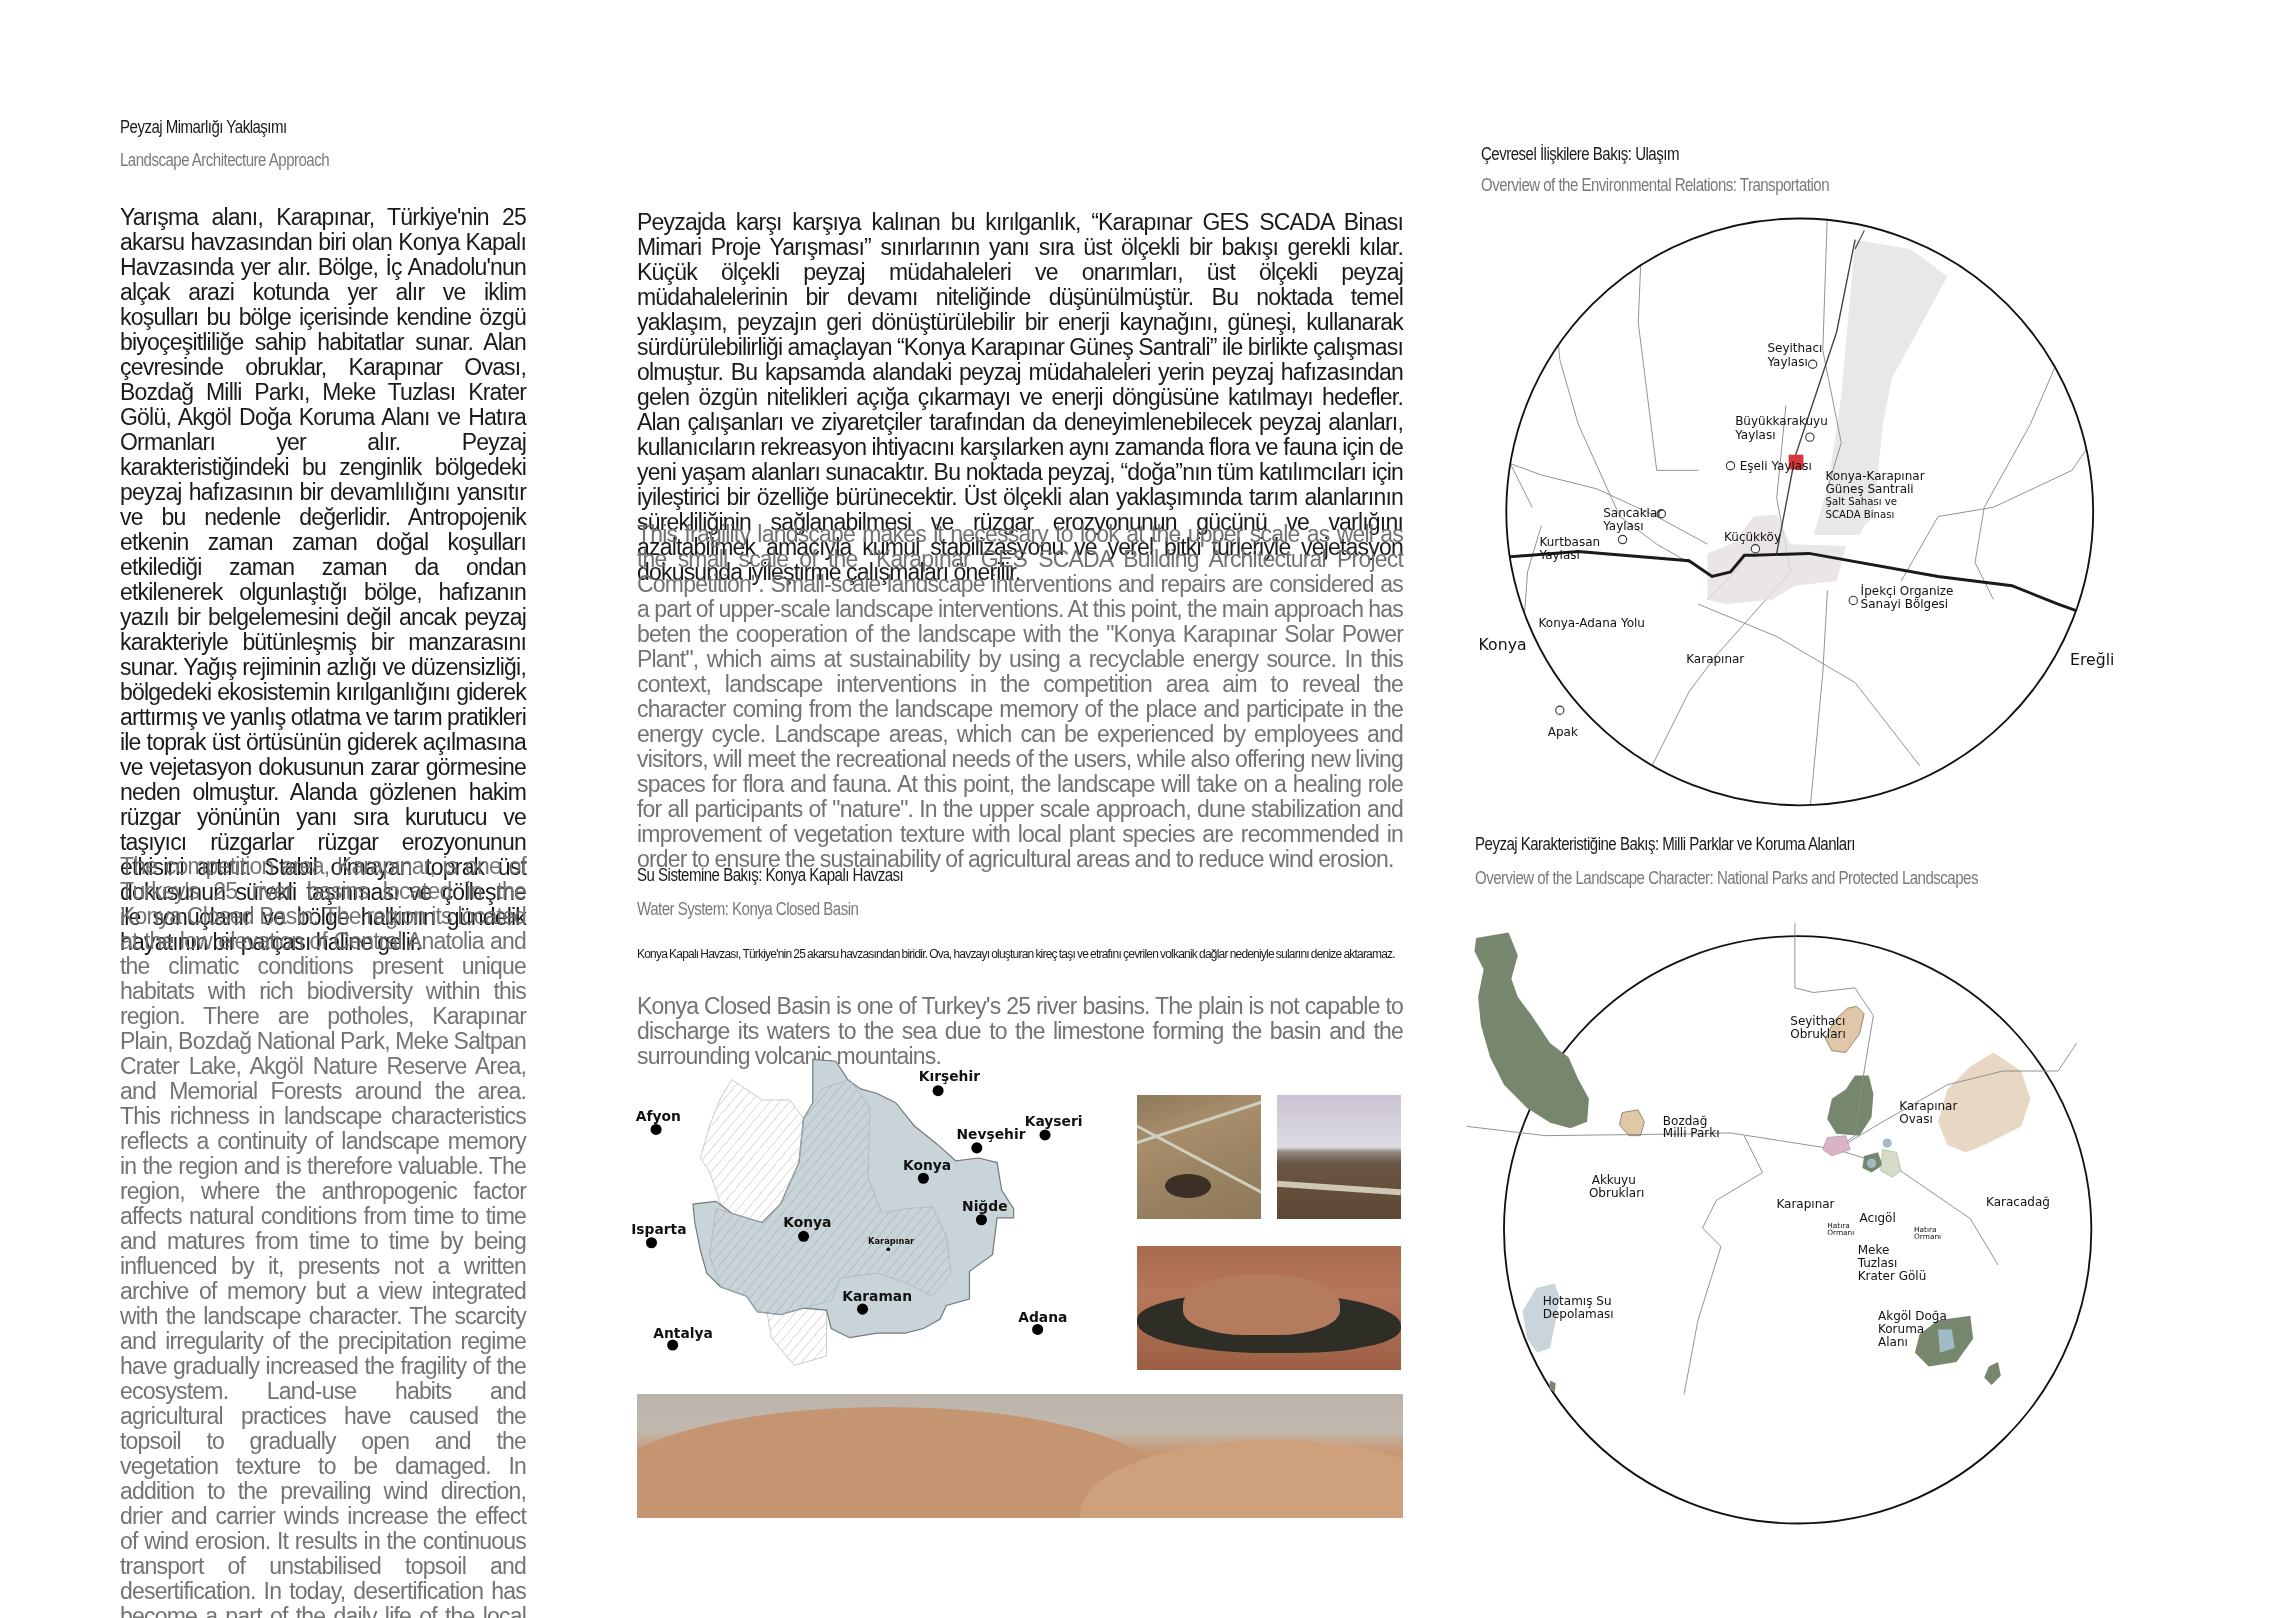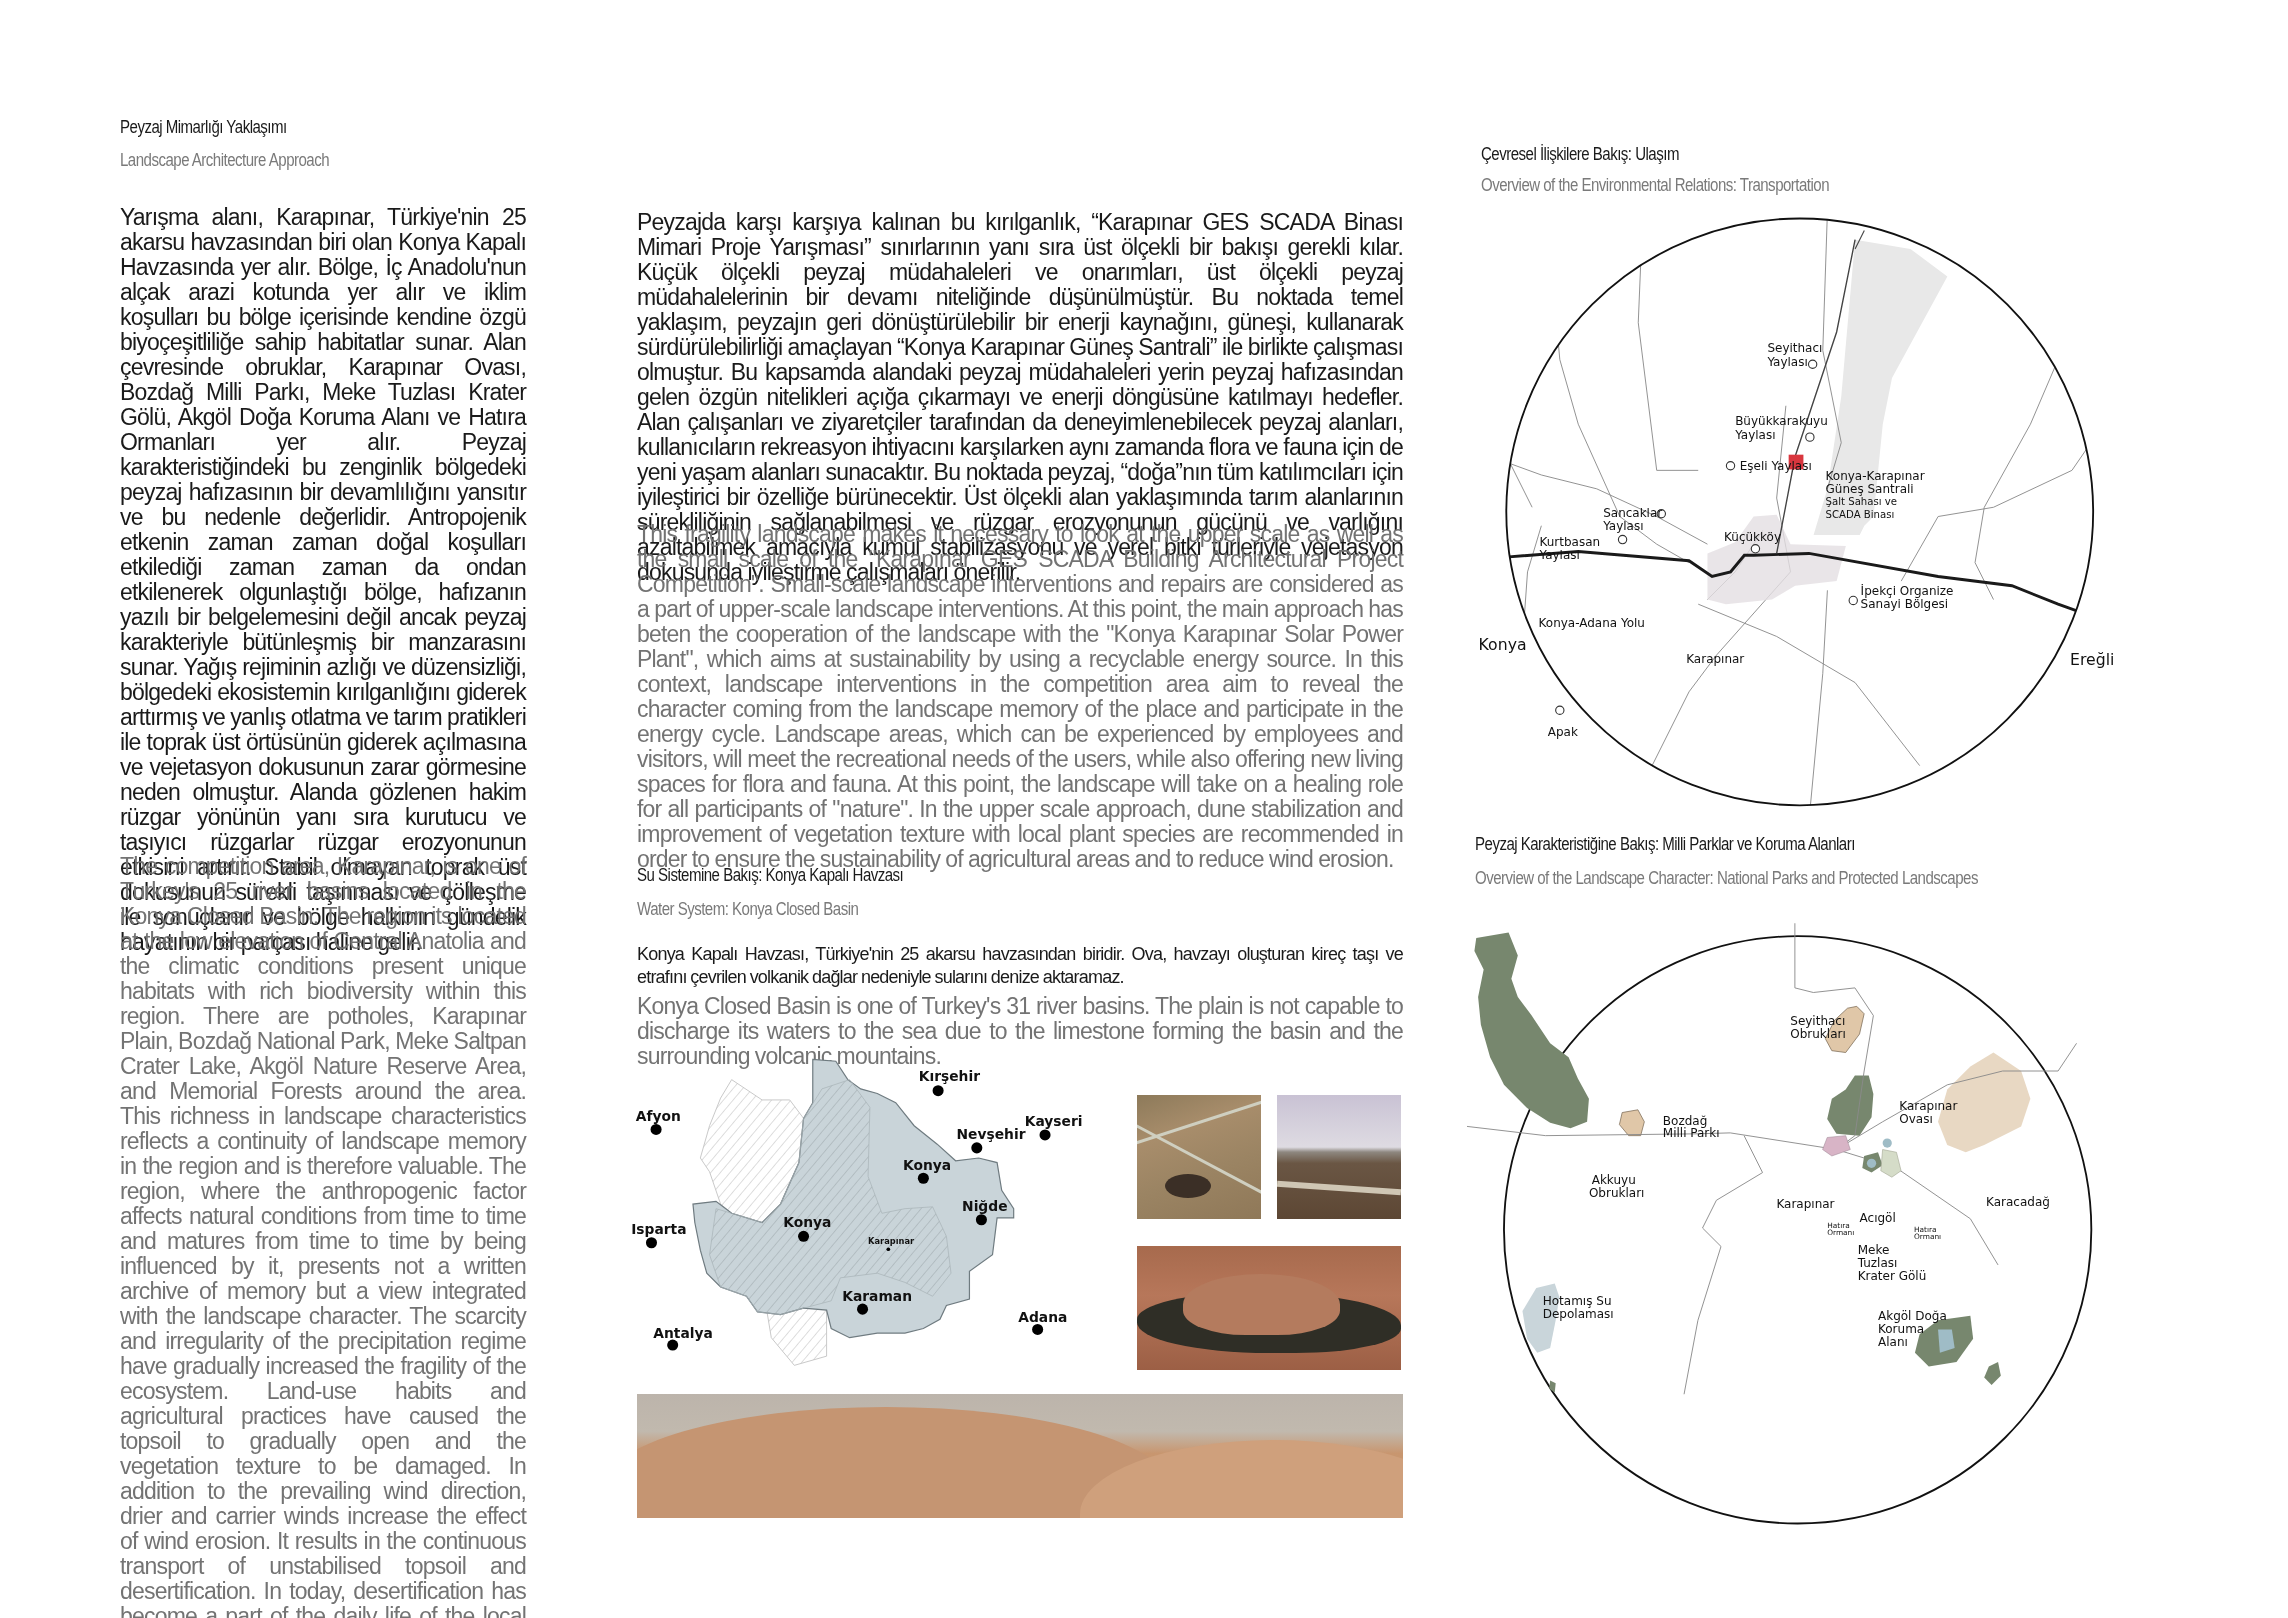--- a/index.html
+++ b/index.html
@@ -23,22 +23,22 @@
 <div class="abs h-tr" style="left:120px;top:117px;">Peyzaj Mimarlığı Yaklaşımı</div>
 <div class="abs h-en" style="left:120px;top:150px;">Landscape Architecture Approach</div>
 <p class="abs p-tr narrow" style="left:120px;top:205px;width:406px;">Yarışma alanı, Karapınar, Türkiye'nin 25 akarsu havzasından biri olan Konya Kapalı Havzasında yer alır. Bölge, İç Anadolu'nun alçak arazi kotunda yer alır ve iklim koşulları bu bölge içerisinde kendine özgü biyoçeşitliliğe sahip habitatlar sunar. Alan çevresinde obruklar, Karapınar Ovası, Bozdağ Milli Parkı, Meke Tuzlası Krater Gölü, Akgöl Doğa Koruma Alanı ve Hatıra Ormanları yer alır. Peyzaj karakteristiğindeki bu zenginlik bölgedeki peyzaj hafızasının bir devamlılığını yansıtır ve bu nedenle değerlidir. Antropojenik etkenin zaman zaman doğal koşulları etkilediği zaman zaman da ondan etkilenerek olgunlaştığı bölge, hafızanın yazılı bir belgelemesini değil ancak peyzaj karakteriyle bütünleşmiş bir manzarasını sunar. Yağış rejiminin azlığı ve düzensizliği, bölgedeki ekosistemin kırılganlığını giderek arttırmış ve yanlış otlatma ve tarım pratikleri ile  toprak üst örtüsünün giderek açılmasına ve vejetasyon dokusunun zarar görmesine neden olmuştur. Alanda gözlenen hakim rüzgar yönünün yanı sıra kurutucu ve taşıyıcı rüzgarlar rüzgar erozyonunun etkisini artırır. Stabil olmayan toprak üst dokusunun sürekli taşınması ve çölleşme ile sonuçlanır ve bölge halkının gündelik hayatının bir parçası haline gelir.</p>
 <p class="abs p-en narrow" style="left:120px;top:854px;width:406px;">The competition area, Karapınar, is one of Turkey's 25 river basins located in the Konya Closed Basin. The region its located at the low elevation of Central Anatolia and the climatic conditions present unique habitats with rich biodiversity within this region. There are potholes, Karapınar Plain, Bozdağ National Park, Meke Saltpan Crater Lake, Akgöl Nature Reserve Area, and Memorial Forests around the area. This richness in landscape characteristics reflects a continuity of landscape memory in the region and is therefore valuable. The region, where the anthropogenic factor affects natural conditions from time to time and matures from time to time by being influenced by it, presents not a written archive of memory but a view integrated with the landscape character. The scarcity and irregularity of the precipitation regime have gradually increased the fragility of the ecosystem. Land-use habits and agricultural practices have caused the topsoil to gradually open and the vegetation texture to be damaged. In addition to the prevailing wind direction, drier and carrier winds increase the effect of wind erosion. It results in the continuous transport of unstabilised topsoil and desertification. In today, desertification has become a part of the daily life of the local people.</p>
 
 <p class="abs p-tr narrow" style="left:637px;top:210px;width:766px;">Peyzajda karşı karşıya kalınan bu kırılganlık, “Karapınar GES SCADA Binası Mimari Proje Yarışması” sınırlarının yanı sıra üst ölçekli bir bakışı gerekli kılar. Küçük ölçekli peyzaj müdahaleleri ve onarımları, üst ölçekli peyzaj müdahalelerinin bir devamı niteliğinde düşünülmüştür. Bu noktada temel yaklaşım, peyzajın geri dönüştürülebilir bir enerji kaynağını, güneşi, kullanarak sürdürülebilirliği amaçlayan “Konya Karapınar Güneş Santrali” ile birlikte çalışması olmuştur. Bu kapsamda alandaki peyzaj müdahaleleri yerin peyzaj hafızasından gelen özgün nitelikleri açığa çıkarmayı ve enerji döngüsüne katılmayı hedefler. Alan çalışanları ve ziyaretçiler tarafından da deneyimlenebilecek peyzaj alanları, kullanıcıların rekreasyon ihtiyacını karşılarken aynı zamanda flora ve fauna için de yeni yaşam alanları sunacaktır. Bu noktada peyzaj, “doğa”nın tüm katılımcıları için iyileştirici bir özelliğe bürünecektir. Üst ölçekli alan yaklaşımında tarım alanlarının sürekliliğinin sağlanabilmesi ve rüzgar erozyonunun gücünü ve varlığını azaltabilmek amacıyla kumul stabilizasyonu ve yerel bitki türleriyle vejetasyon dokusunda iyileştirme çalışmaları önerilir.</p>
 <p class="abs p-en narrow" style="left:637px;top:522px;width:766px;">This fragility landscape makes it necessary to look at the upper scale as well as the small scale of the "Karapınar GES SCADA Building Architectural Project Competition". Small-scale landscape interventions and repairs are considered as a part of upper-scale landscape interventions. At this point, the main approach has beten the cooperation of the landscape with the "Konya Karapınar Solar Power Plant", which aims at sustainability by using a recyclable energy source. In this context, landscape interventions in the competition area aim to reveal the character coming from the landscape memory of the place and participate in the energy cycle. Landscape areas, which can be experienced by employees and visitors, will meet the recreational needs of the users, while also offering new living spaces for flora and fauna. At this point, the landscape will take on a healing role for all participants of "nature". In the upper scale approach, dune stabilization and improvement of vegetation texture with local plant species are recommended in order to ensure the sustainability of agricultural areas and to reduce wind erosion.</p>
 
 <div class="abs h-tr" style="left:637px;top:865px;">Su Sistemine Bakış: Konya Kapalı Havzası</div>
 <div class="abs h-en" style="left:637px;top:899px;">Water System: Konya Closed Basin</div>
-<p class="abs p-tr narrow" style="left:637px;top:943px;width:766px;font-size:18px;line-height:23px;">Konya Kapalı Havzası, Türkiye'nin 25 akarsu havzasından biridir. Ova, havzayı oluşturan kireç taşı ve etrafını çevrilen volkanik dağlar nedeniyle sularını denize aktaramaz.</p>
-<p class="abs p-en narrow" style="left:637px;top:994px;width:766px;">Konya Closed Basin is one of Turkey's 31 river basins. The plain is not capable to discharge its waters to the sea due to the limestone forming the basin and the surrounding volcanic mountains.</p>
+<p class="abs p-tr narrow" style="left:637px;top:943px;width:766px;font-size:12px;line-height:23px;">Konya Kapalı Havzası, Türkiye'nin 25 akarsu havzasından biridir. Ova, havzayı oluşturan kireç taşı ve etrafını çevrilen volkanik dağlar nedeniyle sularını denize aktaramaz.</p>
+<p class="abs p-en narrow" style="left:637px;top:994px;width:766px;">Konya Closed Basin is one of Turkey's 25 river basins. The plain is not capable to discharge its waters to the sea due to the limestone forming the basin and the surrounding volcanic mountains.</p>
 
 <svg class="abs" style="left:628px;top:1052px;" width="517" height="341" viewBox="0 0 560 370">
   <defs>
     <pattern id="hatch" width="8" height="8" patternUnits="userSpaceOnUse" patternTransform="rotate(40)">
       <line x1="0" y1="0" x2="0" y2="8" stroke="#9aa4a8" stroke-width="1"></line>
     </pattern>
     <pattern id="hatch2" width="8" height="8" patternUnits="userSpaceOnUse" patternTransform="rotate(40)">
       <line x1="0" y1="0" x2="0" y2="8" stroke="#b8b8b8" stroke-width="1"></line>
     </pattern>
   </defs>

